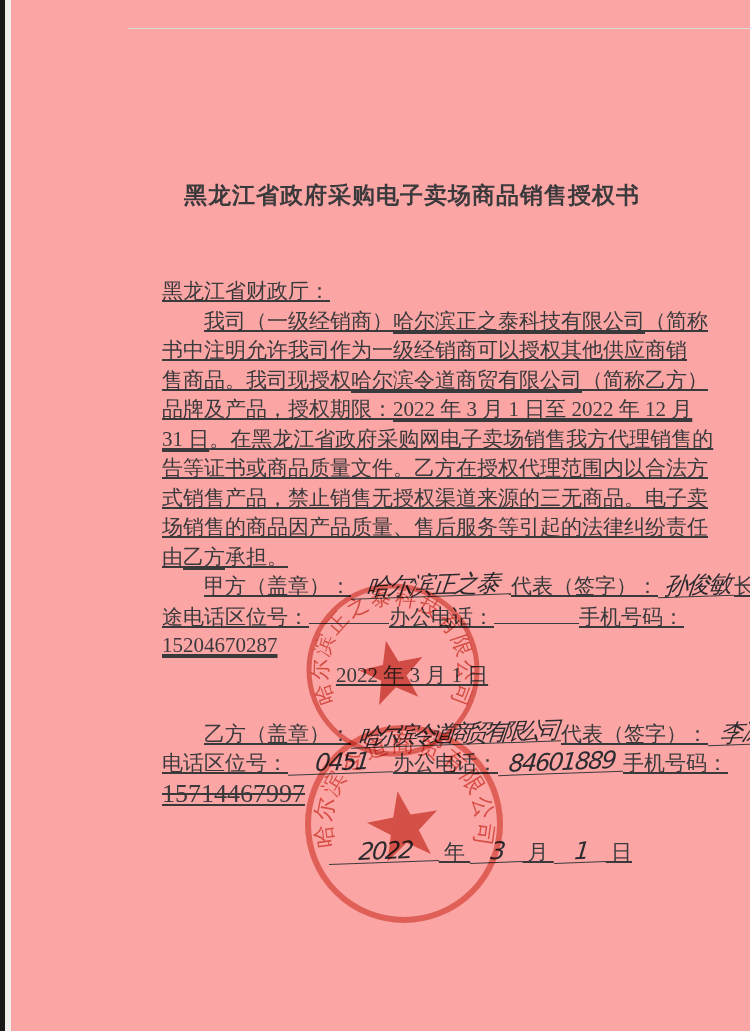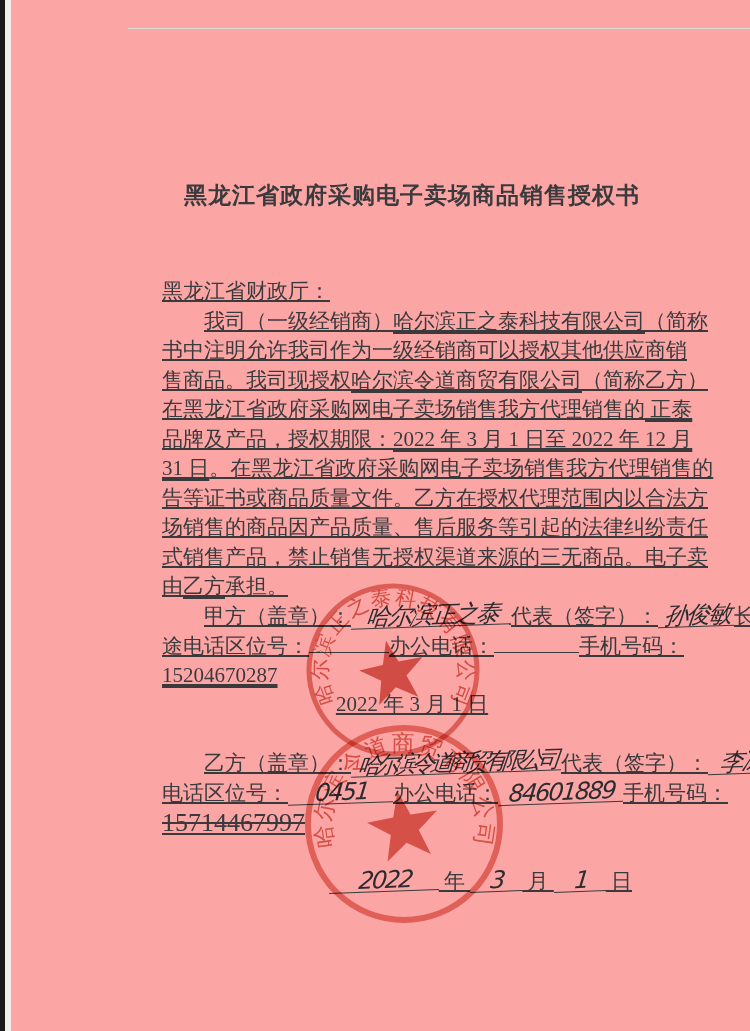--- a/index.html
+++ b/index.html
@@ -41,26 +41,25 @@
   <div class="edge-left2"></div>
   <div class="edge-top"></div>
 
   <div class="doc-title">黑龙江省政府采购电子卖场商品销售授权书</div>
 
   <div id="body-lines">
       <div class="line"><span class="s-t">黑龙江省财政厅：</span></div>
       <div class="line ind"><span class="s-t">我司（一级经销商）</span><span class="s-u">哈尔滨正之泰科技有限公司</span><span class="s-t">（简称</span></div>
       <div class="line"><span class="s-t">书中注明允许我司作为一级经销商可以授权其他供应商销</span></div>
       <div class="line"><span class="s-t">售商品。我司现授权</span><span class="s-u">哈尔滨令道商贸有限公司</span><span class="s-t">（简称乙方）</span></div>
-      <div class="line"><span class="s-t">在黑龙江省政府采购网电子卖场销售我方代理销售的</span><span class="s-u"> 正泰</span></div>
       <div class="line"><span class="s-t">品牌及产品，授权期限：</span><span class="s-u">2022 年 3 月 1 日至 2022 年 12 月</span></div>
       <div class="line"><span class="s-u">31 日</span><span class="s-t">。在黑龙江省政府采购网电子卖场销售我方代理销售的</span></div>
       <div class="line"><span class="s-t">告等证书或商品质量文件。乙方在授权代理范围内以合法方</span></div>
+      <div class="line"><span class="s-t">式销售产品，禁止销售无授权渠道来源的三无商品。电子卖</span></div>
       <div class="line"><span class="s-t">场销售的商品因产品质量、售后服务等引起的法律纠纷责任</span></div>
-      <div class="line"><span class="s-t">式销售产品，禁止销售无授权渠道来源的三无商品。电子卖</span></div>
       <div class="line"><span class="s-t">由</span><span class="s-u">乙方</span><span class="s-t">承担。</span></div>
       <div class="line ind"><span class="s-t">甲方（盖章）：</span><span class="s-hwu" style="min-width: 150px;">哈尔滨正之泰</span><span class="s-t">代表（签字）：</span><span class="s-hwu" style="min-width: 62px;">孙俊敏</span><span class="s-t">长</span></div>
       <div class="line"><span class="s-t">途电话区位号：</span><span class="s-blank" style="min-width: 80px;"></span><span class="s-t">办公电话：</span><span class="s-blank" style="min-width: 85px;"></span><span class="s-t">手机号码：</span></div>
       <div class="line"><span class="s-u">15204670287</span></div>
       <div class="line al-center"><span class="s-t">2022 年 3 月 1 日</span></div>
       <div class="line"></div>
       <div class="line ind"><span class="s-t">乙方（盖章）：</span><span class="s-hwu s-scr" style="min-width: 200px;">哈尔滨令道商贸有限公司</span><span class="s-t">代表（签字）：</span><span class="s-hwu" style="min-width: 55px;">李冰</span></div>
       <div class="line"><span class="s-t">电话区位号：</span><span class="s-hwu" style="min-width: 95px;">0451</span><span class="s-t">办公电话：</span><span class="s-hwu" style="min-width: 115px;">84601889</span><span class="s-t">手机号码：</span></div>
       <div class="line"><span class="s-strike">15714467997</span></div>
       <div class="line"></div>

